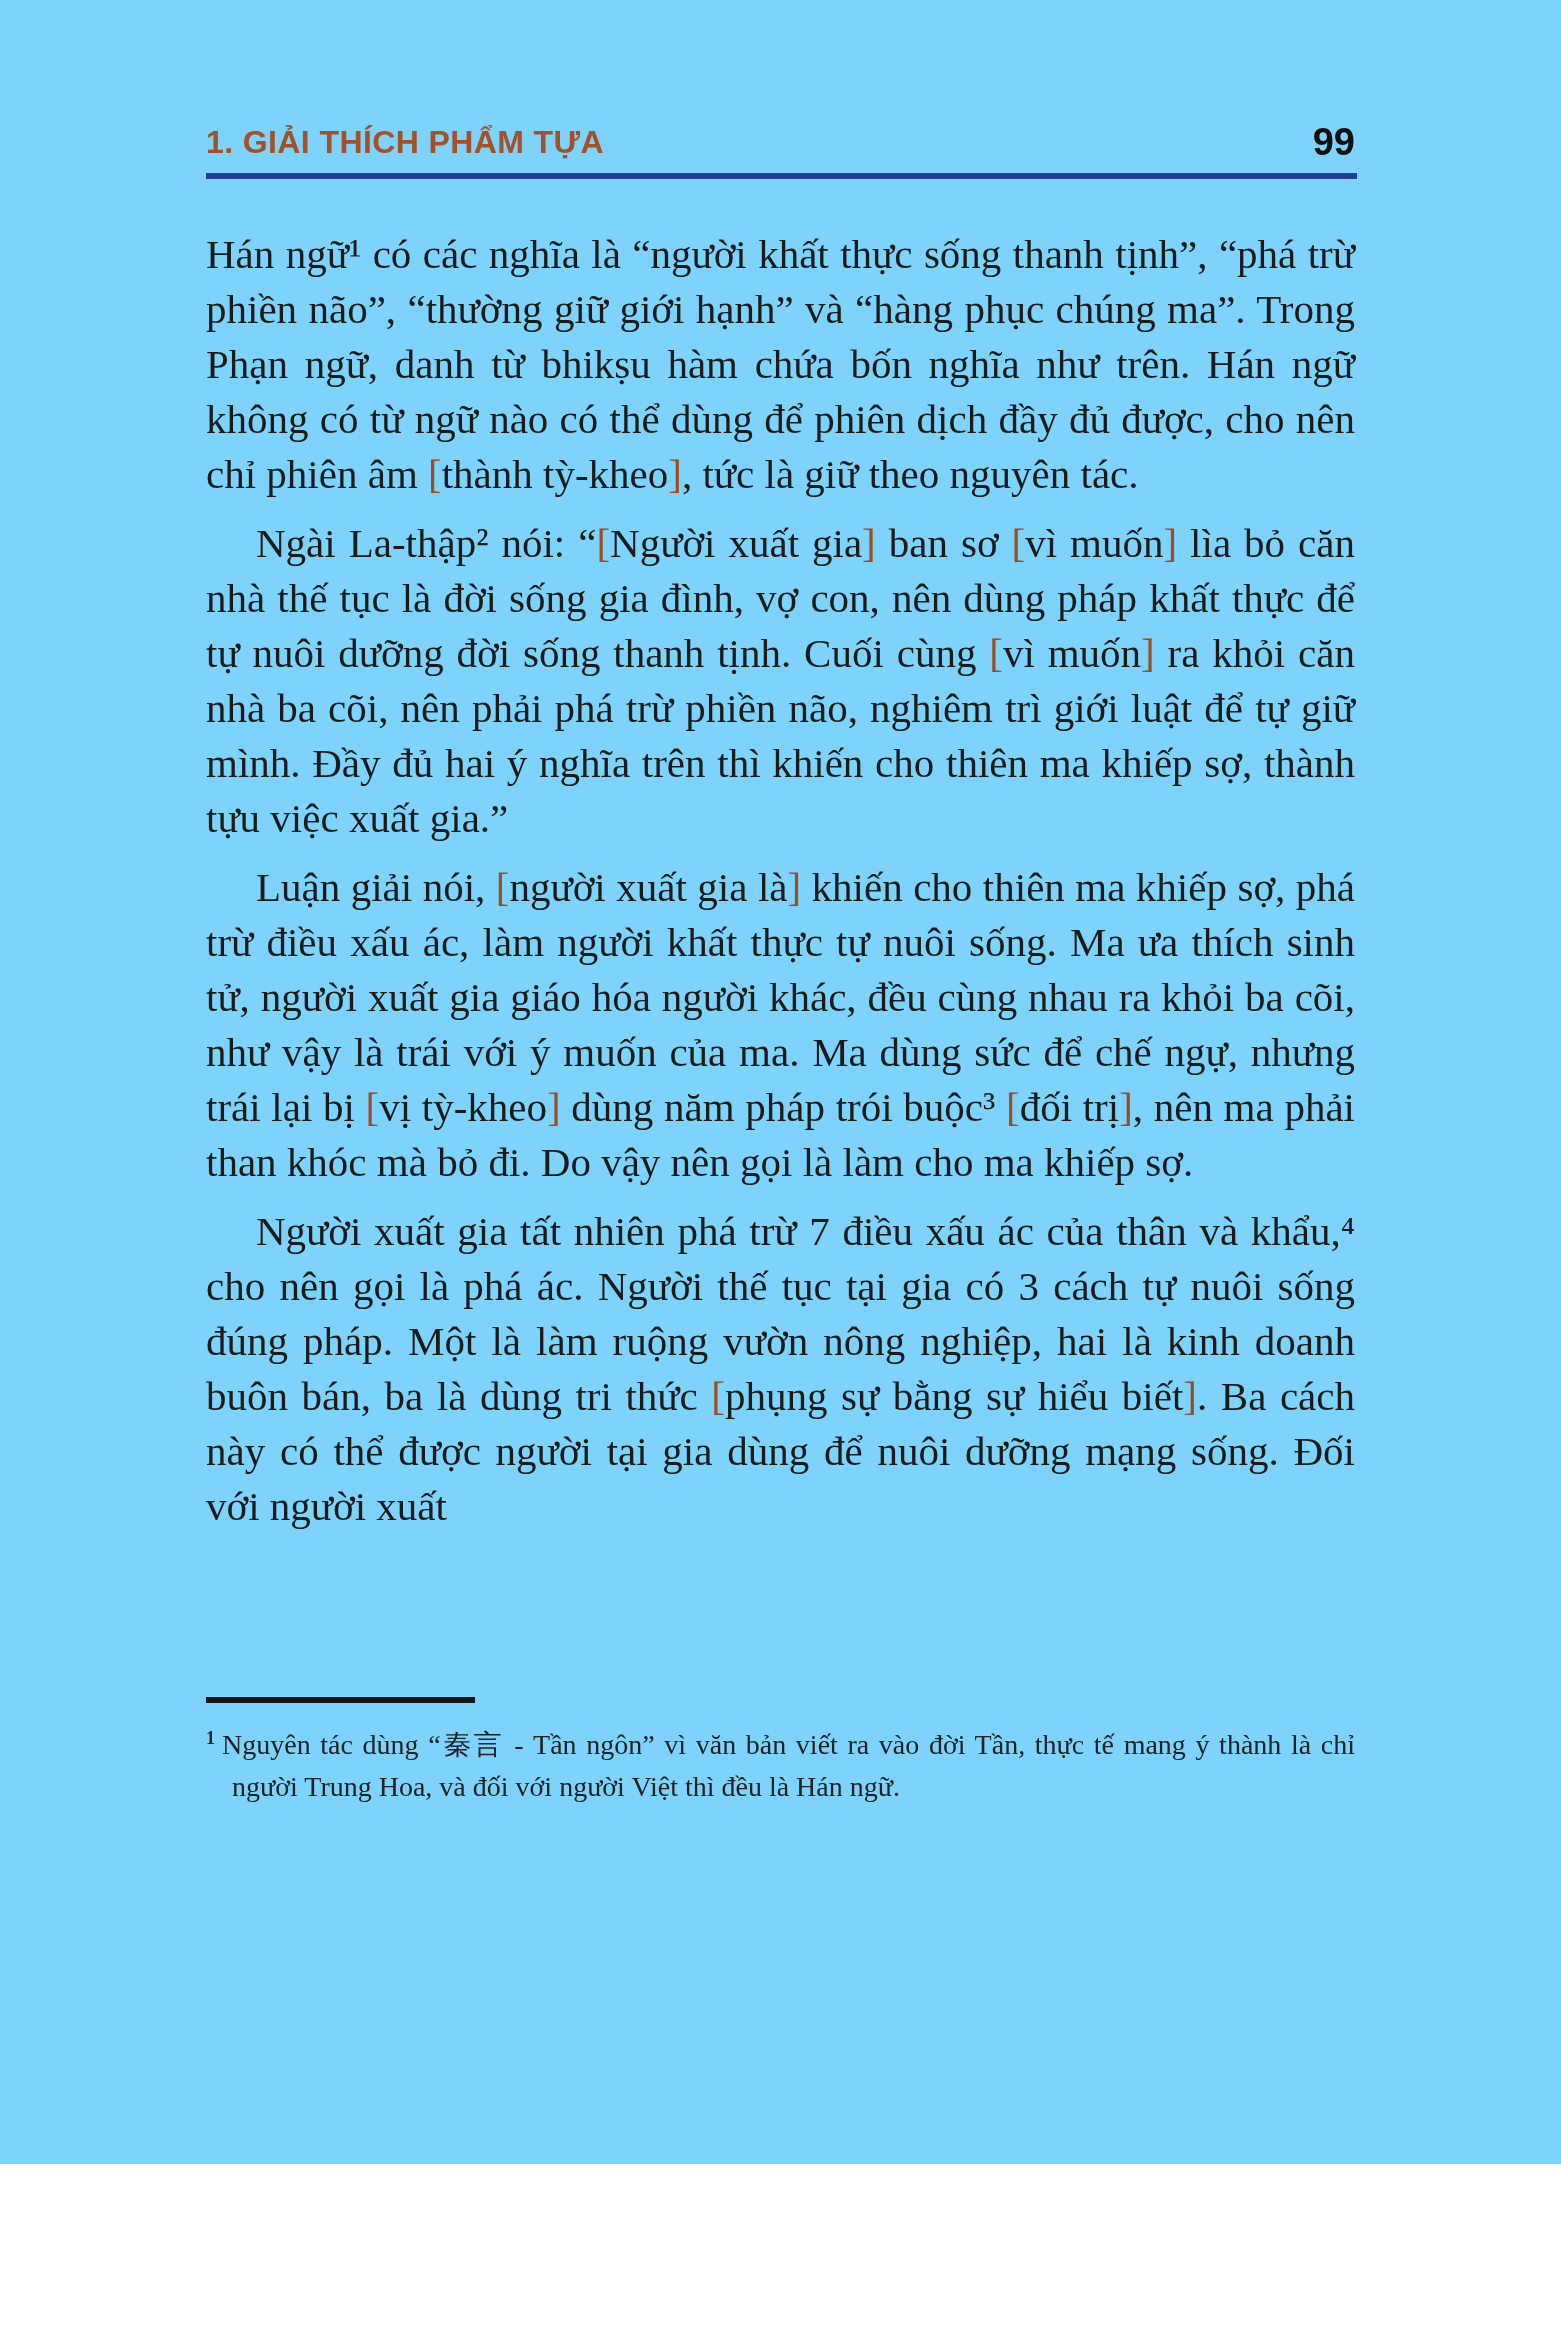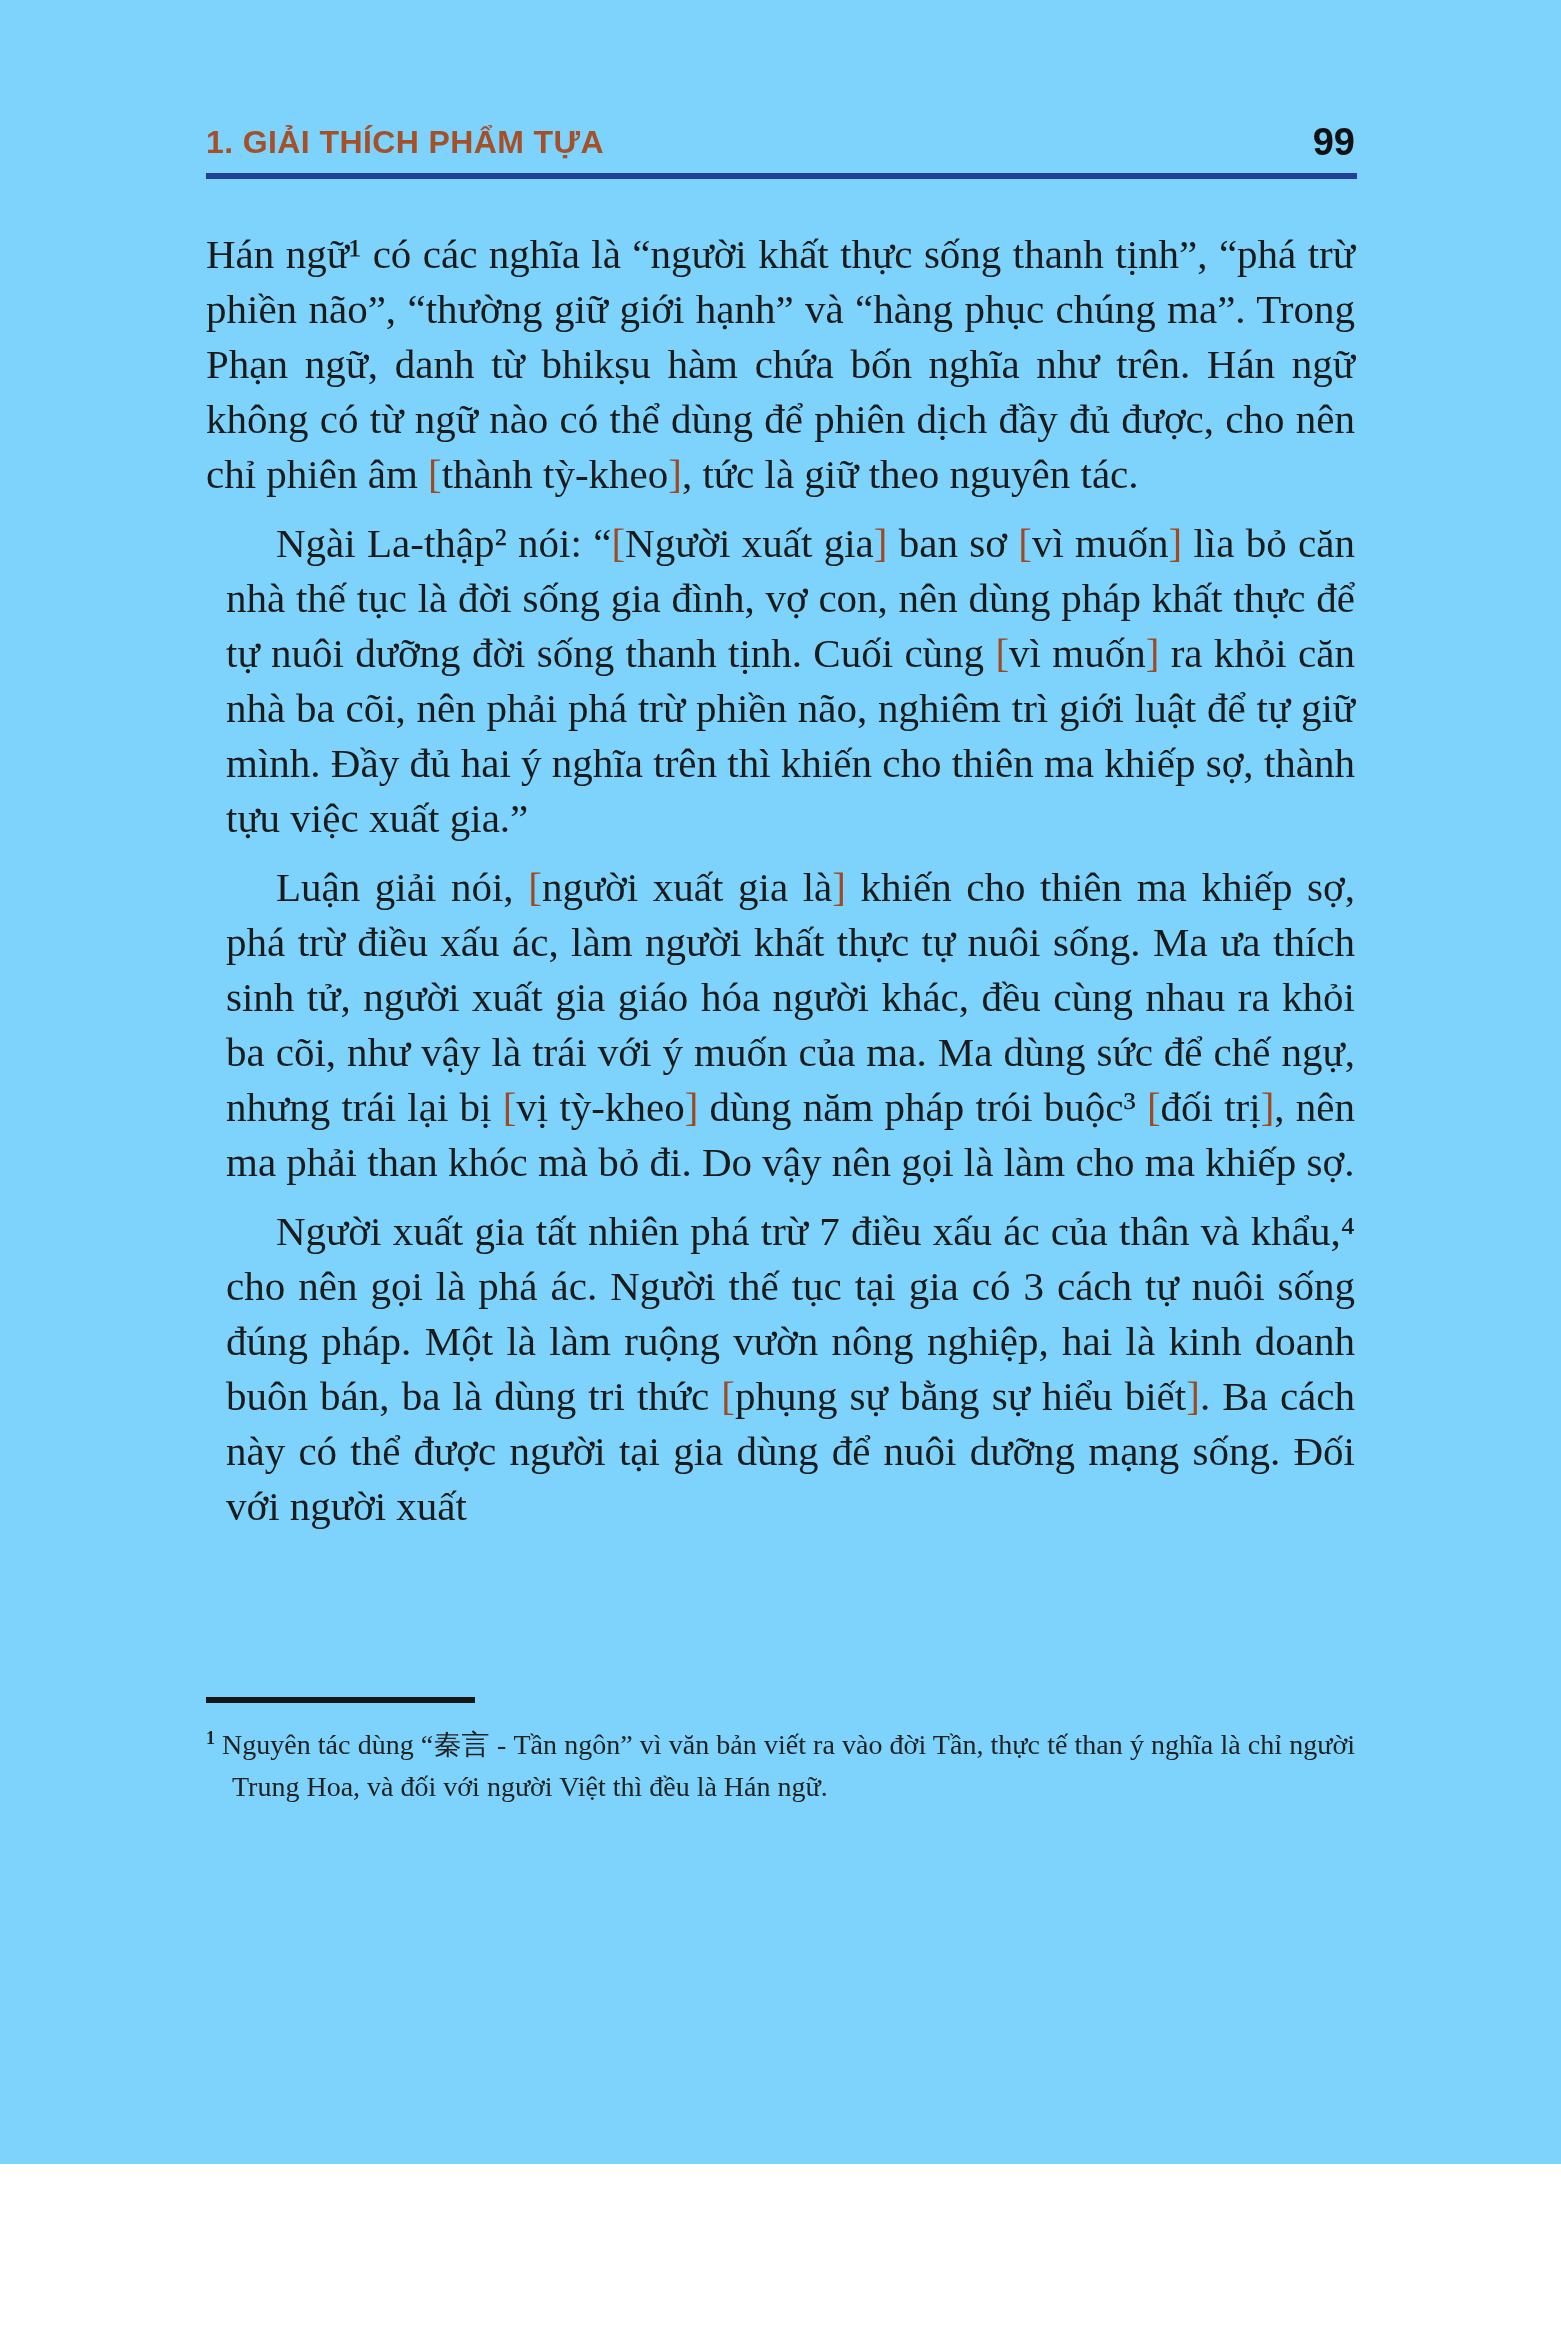--- a/index.html
+++ b/index.html
@@ -49,21 +49,21 @@
     position:absolute;
     left:206px; right:206px; top:227px;
   }
   .body-text p{
     margin:0 0 14px 0;
     font-size:41px;
     line-height:55px;
     text-align:justify;
     color:var(--text-color,#1b1b1b);
   }
-  .body-text p.indent{ text-indent:50px;margin-left:20px; }
+  .body-text p.indent{ text-indent:50px; }
   .bk{ color:var(--bracket-brown,#9e4a22); }
   
   .footnotes{
     position:absolute;
     left:206px; right:206px; top:1697px;
   }
   .footnote-separator{
     width:269px; height:6px;
     background:#161616;
     margin:0 0 21px 0;
@@ -99,21 +99,21 @@
     <p>Hán ngữ¹ có các nghĩa là “người khất thực sống thanh tịnh”, “phá trừ phiền não”, “thường giữ giới hạnh” và “hàng phục chúng ma”. Trong Phạn ngữ, danh từ bhikṣu hàm chứa bốn nghĩa như trên. Hán ngữ không có từ ngữ nào có thể dùng để phiên dịch đầy đủ được, cho nên chỉ phiên âm <span class="bk">[</span>thành tỳ-kheo<span class="bk">]</span>, tức là giữ theo nguyên tác.</p>
     <p class="indent">Ngài La-thập² nói: “<span class="bk">[</span>Người xuất gia<span class="bk">]</span> ban sơ <span class="bk">[</span>vì muốn<span class="bk">]</span> lìa bỏ căn nhà thế tục là đời sống gia đình, vợ con, nên dùng pháp khất thực để tự nuôi dưỡng đời sống thanh tịnh. Cuối cùng <span class="bk">[</span>vì muốn<span class="bk">]</span> ra khỏi căn nhà ba cõi, nên phải phá trừ phiền não, nghiêm trì giới luật để tự giữ mình. Đầy đủ hai ý nghĩa trên thì khiến cho thiên ma khiếp sợ, thành tựu việc xuất gia.”</p>
     <p class="indent">Luận giải nói, <span class="bk">[</span>người xuất gia là<span class="bk">]</span> khiến cho thiên ma khiếp sợ, phá trừ điều xấu ác, làm người khất thực tự nuôi sống. Ma ưa thích sinh tử, người xuất gia giáo hóa người khác, đều cùng nhau ra khỏi ba cõi, như vậy là trái với ý muốn của ma. Ma dùng sức để chế ngự, nhưng trái lại bị <span class="bk">[</span>vị tỳ-kheo<span class="bk">]</span> dùng năm pháp trói buộc³ <span class="bk">[</span>đối trị<span class="bk">]</span>, nên ma phải than khóc mà bỏ đi. Do vậy nên gọi là làm cho ma khiếp sợ.</p>
     <p class="indent">Người xuất gia tất nhiên phá trừ 7 điều xấu ác của thân và khẩu,⁴ cho nên gọi là phá ác. Người thế tục tại gia có 3 cách tự nuôi sống đúng pháp. Một là làm ruộng vườn nông nghiệp, hai là kinh doanh buôn bán, ba là dùng tri thức <span class="bk">[</span>phụng sự bằng sự hiểu biết<span class="bk">]</span>. Ba cách này có thể được người tại gia dùng để nuôi dưỡng mạng sống. Đối với người xuất</p>
   </div>
 
   <div class="footnotes">
     <div class="footnote-separator"></div>
 
     <div class="footnote">
-      <sup>1</sup><span>Nguyên tác dùng “秦言 - Tần ngôn” vì văn bản viết ra vào đời Tần, thực tế than ý nghĩa là chỉ người Trung Hoa, và đối với người Việt thì đều là Hán ngữ.</span>
+      <sup>1</sup><span>Nguyên tác dùng “秦言 - Tần ngôn” vì văn bản viết ra vào đời Tần, thực tế mang ý thành là chỉ người Trung Hoa, và đối với người Việt thì đều là Hán ngữ.</span>
     </div>
 
 
 
   </div>
 
 </div>
 
 
 </body></html>

